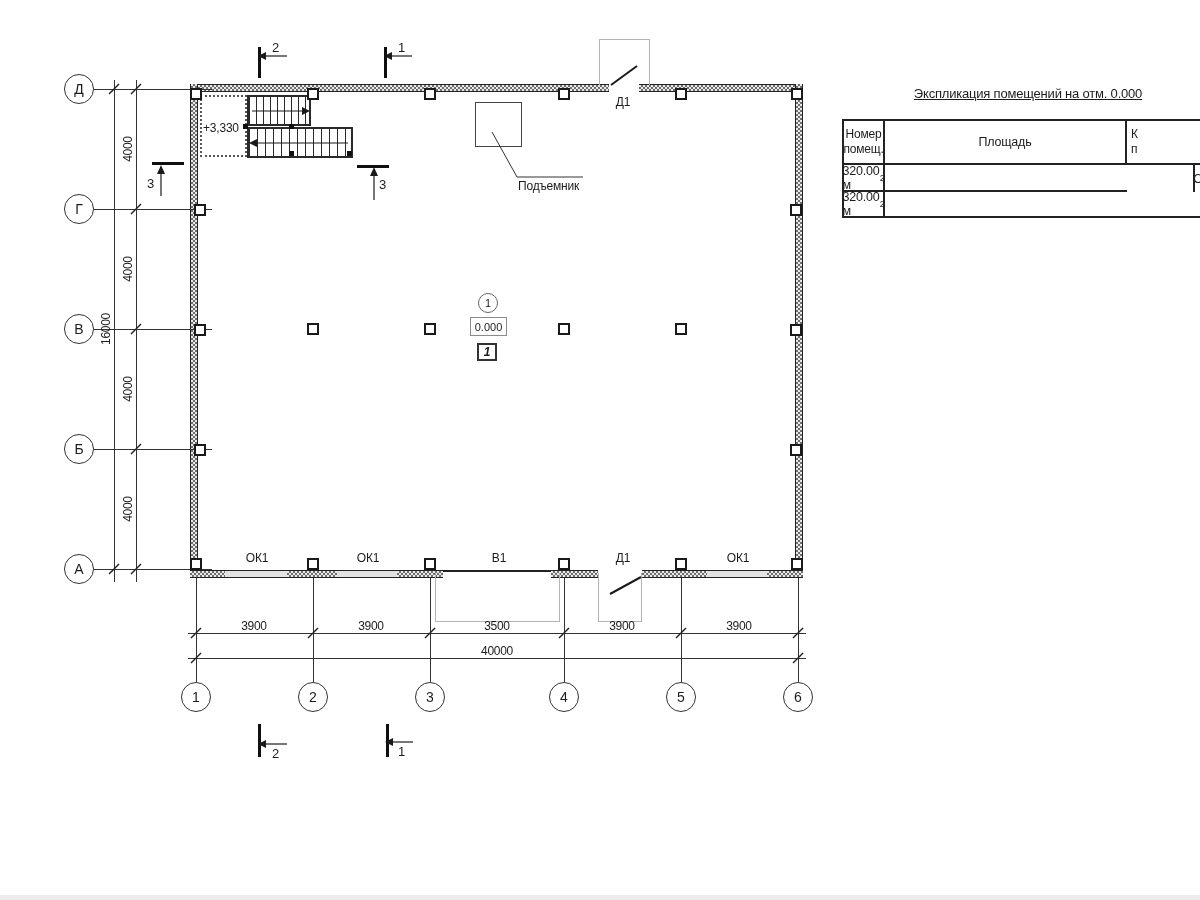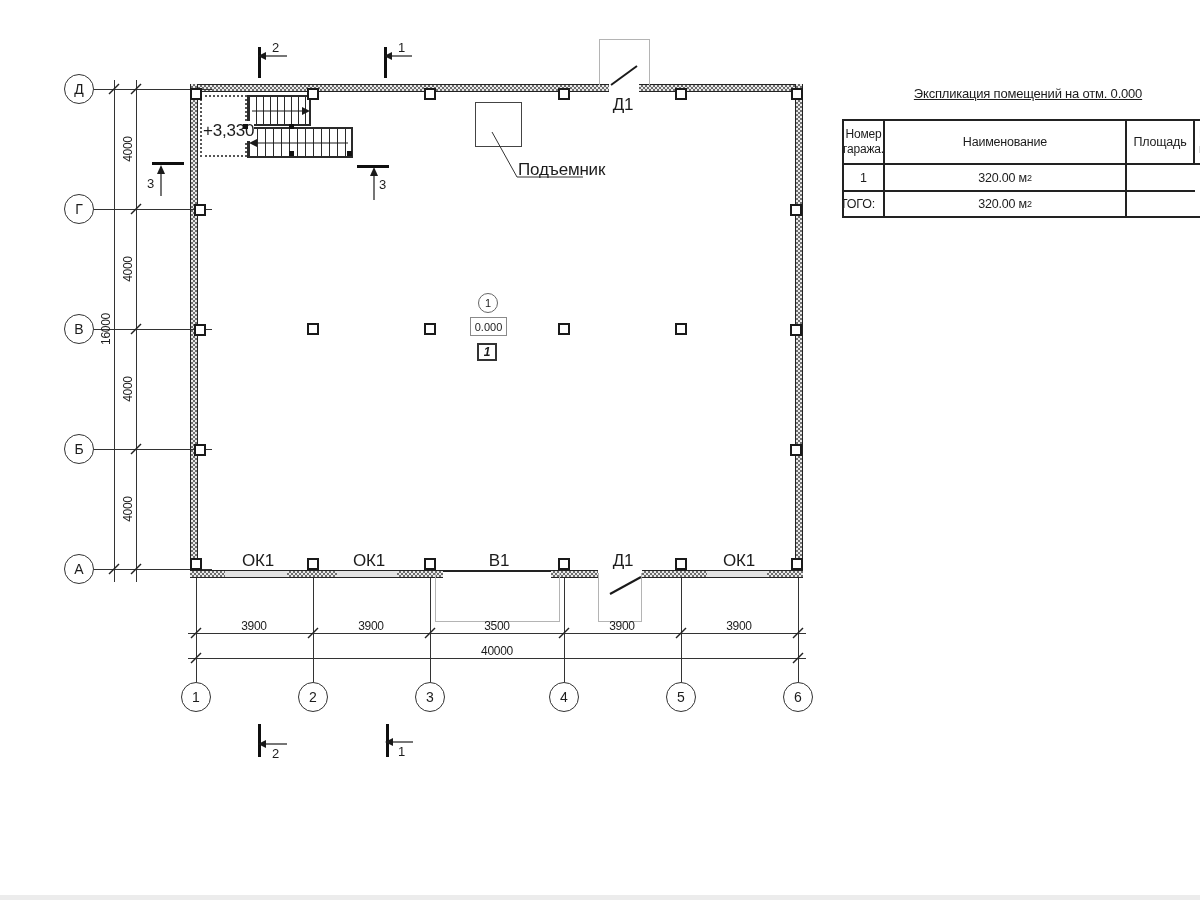--- a/index.html
+++ b/index.html
@@ -10,21 +10,21 @@
   .wallv{background:#cfcfcf repeating-conic-gradient(#6e6e6e 0% 25%, #e9e9e9 0% 50%);background-size:4px 4px;border-left:1px solid #222;border-right:1px solid #222;}
   .pilaster{width:12px;height:12px;background:#fff;border:2px solid #1a1a1a;z-index:5;}
   .column{width:12px;height:12px;background:#fff;border:2px solid #1a1a1a;z-index:4;}
   .window{background:#e2e2e2;border-top:1.5px solid #222;border-bottom:1.5px solid #222;z-index:3;}
   .hline{background:#333;height:1px;z-index:2;}
   .vline{background:#333;width:1px;z-index:2;}
   .boldline{background:#0f0f0f;z-index:6;}
   .axis-circle{width:30px;height:30px;border:1.2px solid #333;border-radius:50%;background:#fff;display:flex;align-items:center;justify-content:center;font-size:14px;z-index:6;}
   .dim{font-size:12px;text-align:center;letter-spacing:-0.3px;z-index:6;background:transparent;}
   .rot{transform:rotate(-90deg);transform-origin:center;}
-  .lbl{font-size:17px;letter-spacing:-0.2px;z-index:6;white-space:nowrap;}
+  .lbl{font-size:12px;letter-spacing:-0.2px;z-index:6;white-space:nowrap;}
   .leafrect{border:1px solid #b4b4b4;z-index:1;}
   .flight{border:2px solid #2a2a2a;z-index:3;}
   .post{width:5px;height:5px;background:#111;z-index:7;}
   svg.overlay{position:absolute;left:0;top:0;z-index:8;pointer-events:none;}
   
   .spec-title{position:absolute;font-size:13px;text-align:center;text-decoration:underline;letter-spacing:-0.2px;}
   .spec-table{position:absolute;border:2px solid #222;display:grid;grid-template-columns:41px 242px 68px 1fr;grid-template-rows:44px 27px 24px;background:#fff;}
   .cell{border-right:2px solid #222;border-bottom:2px solid #222;display:flex;align-items:center;justify-content:center;font-size:12.5px;letter-spacing:-0.2px;overflow:hidden;}
   .cell.last-col{border-right:none;}
   .cell.last-row{border-bottom:none;}
@@ -85,21 +85,21 @@
   <div class="abs" style="left:200px;top:95px;width:47px;height:62px;border:2px dotted #555;z-index:3;"></div>
   <div class="abs flight" style="left:247px;top:95px;width:64px;height:31px;background:repeating-linear-gradient(90deg,#2a2a2a 0 1px,transparent 1px 7px);"></div>
   <div class="abs flight" style="left:247px;top:127px;width:106px;height:31px;background:repeating-linear-gradient(90deg,#2a2a2a 0 1px,transparent 1px 8px);"></div>
   <div class="abs post" style="left:243px;top:124px;"></div>
   <div class="abs post" style="left:289px;top:124px;"></div>
   <div class="abs post" style="left:289px;top:151px;"></div>
   <div class="abs post" style="left:347px;top:151px;"></div>
   <div class="abs lbl" style="left:203px;top:121px;background:#fff;">+3,330</div>
 
   <div class="abs" style="left:475px;top:102px;width:47px;height:45px;border:1px solid #444;z-index:3;"></div>
-  <div class="abs lbl" style="left:518px;top:160px;">Подъемник</div>
+  <div class="abs lbl" style="left:518px;top:179px;">Подъемник</div>
 
   <div class="abs" style="left:478px;top:293px;width:20px;height:20px;border:1px solid #666;border-radius:50%;display:flex;align-items:center;justify-content:center;font-size:11px;z-index:6;">
       <span>1</span>
     </div>
   <div class="abs" style="left:470px;top:317px;width:37px;height:19px;border:1px solid #8a8a8a;display:flex;align-items:center;justify-content:center;font-size:11px;z-index:6;">
       <span>0.000</span>
     </div>
   <div class="abs" style="left:477px;top:343px;width:20px;height:18px;border:2px solid #333;display:flex;align-items:center;justify-content:center;font-size:12px;font-style:italic;font-weight:bold;z-index:6;">
       <span>1</span>
     </div>
@@ -226,25 +226,22 @@
     <polygon points="157,174 161,165 165,174" fill="#1a1a1a"></polygon>
     <line x1="374" y1="200" x2="374" y2="174" stroke="#1a1a1a" stroke-width="1.2"></line>
     <polygon points="370,176 374,167 378,176" fill="#1a1a1a"></polygon>
   </svg>
 
   <div class="spec-title" style="left:842px;top:86px;width:372px;">Экспликация помещений на отм. 0.000</div>
   <div class="spec-table" style="left:842px;top:119px;width:372px;height:95px;">
     <div class="cell">
         <span class="stack">
           <span style="font-size:12px;">Номер</span>
-          <span style="font-size:12px;">гаража.</span>
+          <span style="font-size:12px;">помещ.</span>
         </span>
-      </div>
-    <div class="cell">
-        <span>Наименование</span>
       </div>
     <div class="cell">
         <span>Площадь</span>
       </div>
     <div class="cell last-col">
         <span class="stack-l">
           <span style="font-size:12px;">К</span>
           <span style="font-size:12px;">п</span>
         </span>
       </div>

